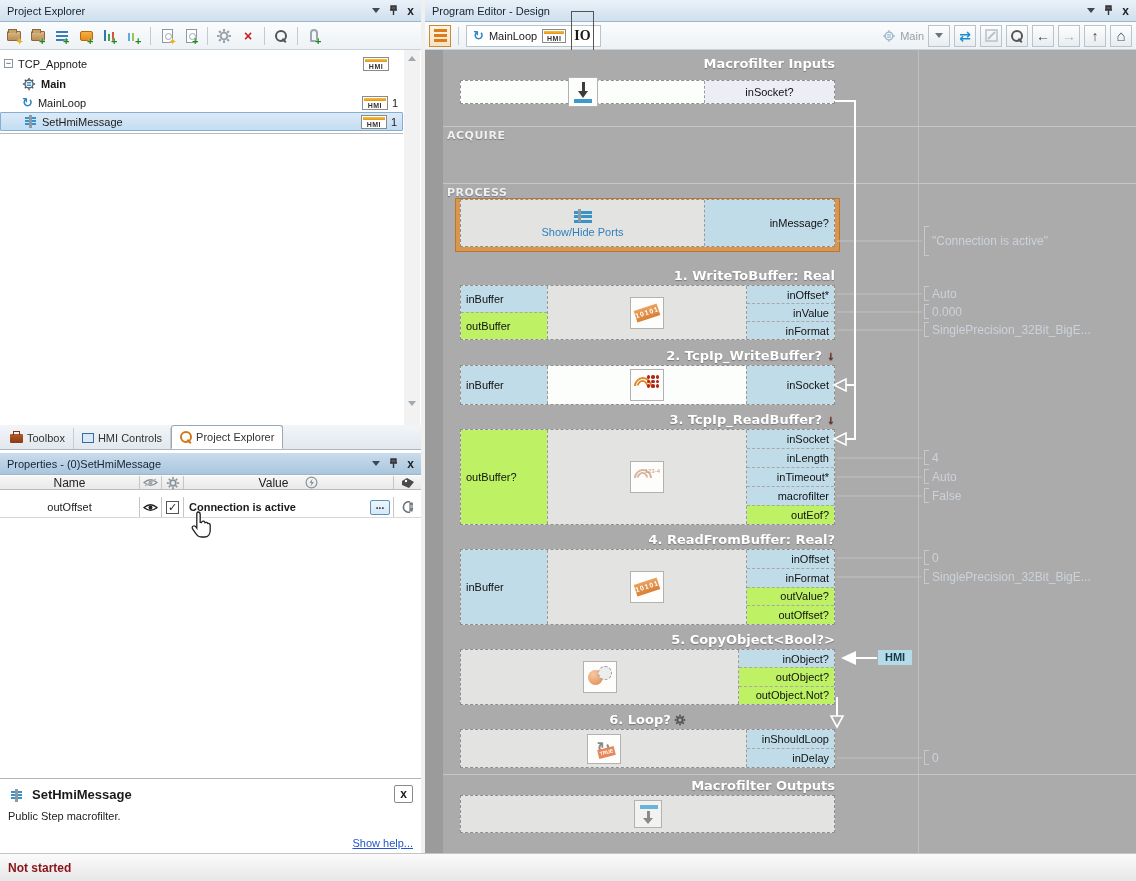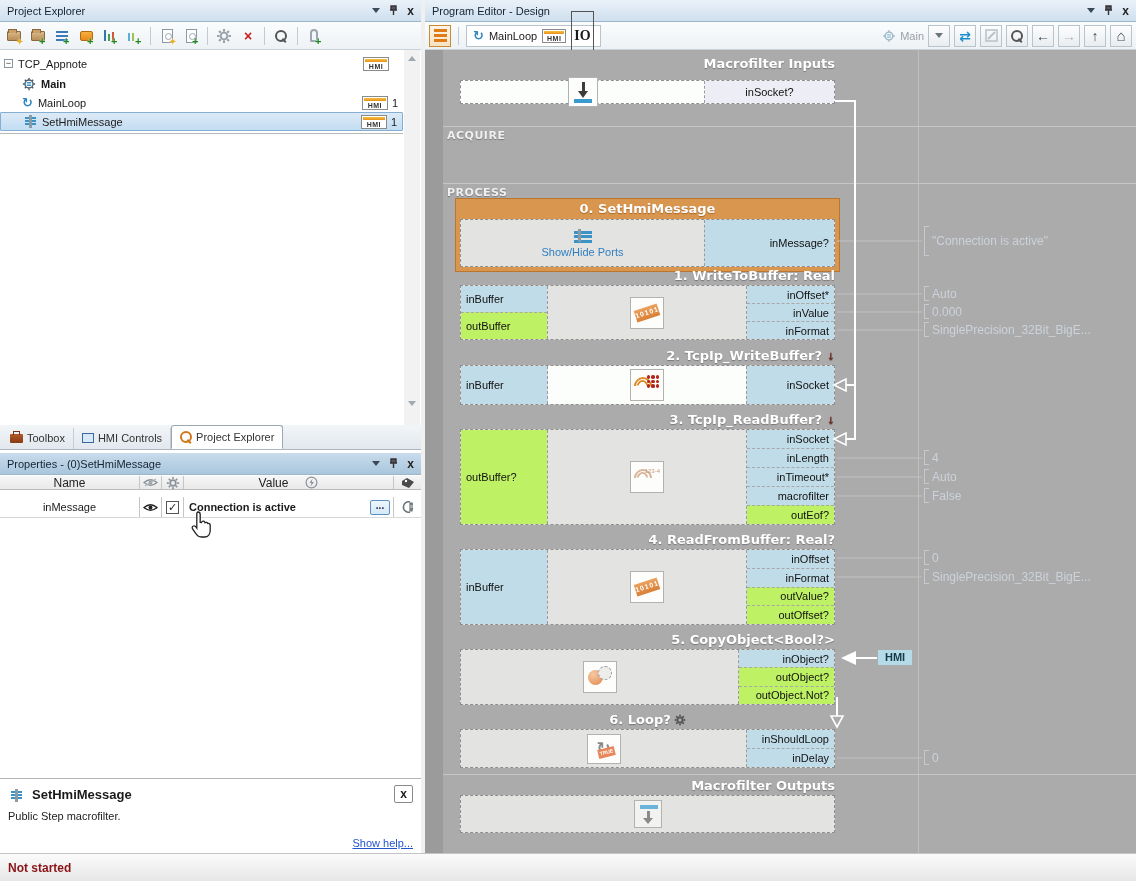--- a/index.html
+++ b/index.html
@@ -322,21 +322,21 @@
         </svg>
     </div>
     <div style="width:27px;border-right:none">
       <svg width="14" height="12" viewBox="0 0 14 12">
           <path d="M1 4L6 1l7 4-5 6-7-3z" fill="#4a4a4a"></path>
           <circle cx="5" cy="4" r="1.2" fill="#fff"></circle>
         </svg>
     </div>
   </div>
   <div class="abs pg-row" style="left:0;top:497px;width:421px">
-    <div style="width:140px">inMessage</div>
+    <div style="width:140px">outOffset</div>
     <div style="width:22px">
       <svg width="15" height="11" viewBox="0 0 15 11">
           <path d="M1 5.5Q7.5 0 14 5.5Q7.5 11 1 5.5z" fill="none" stroke="#222" stroke-width="1.3"></path>
           <circle cx="7.5" cy="5.5" r="2" fill="#222"></circle>
         </svg>
     </div>
     <div style="width:22px">
         <span class="cb">✓</span>
       </div>
     <div style="flex:1;justify-content:flex-start;padding-left:5px;font-weight:bold;gap:6px">
@@ -471,21 +471,20 @@
       </div>
       <div class="col-right wide" style="justify-content:center">
         <div class="port p-pale" style="justify-content:center">inSocket?</div>
       </div>
     </div>
 
     <div class="sect-lbl" style="top:79px">ACQUIRE</div>
     <div class="sect-lbl" style="top:136px">PROCESS</div>
 
     <div class="sel-blk" style="top:148px">
-      <div class="sel-title">0. SetHmiMessage</div>
       <div class="sel-body">
         <div class="body-c" style="flex-direction:column;justify-content:center;gap:1px">
           <span class="step-ic" style="width:20px;height:16px">
               <i style="height:3px"></i>
               <i style="height:3px;top:6px"></i>
               <i style="height:3px;top:11px"></i>
             </span>
           <span class="shp-link">Show/Hide Ports</span>
         </div>
         <div class="col-right wide" style="justify-content:center">

